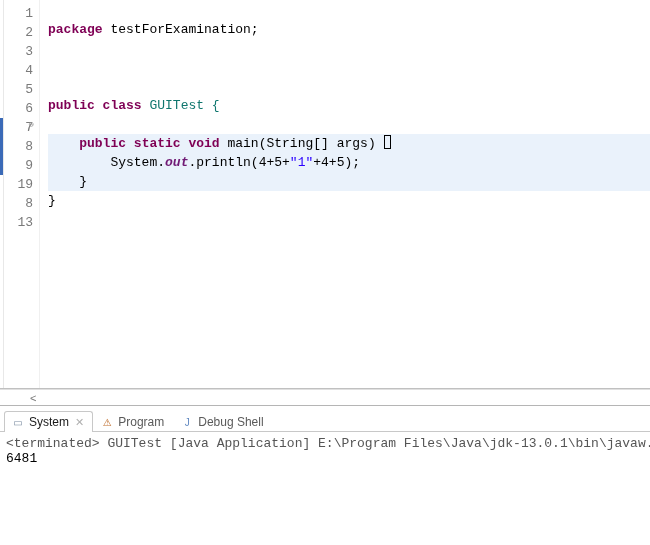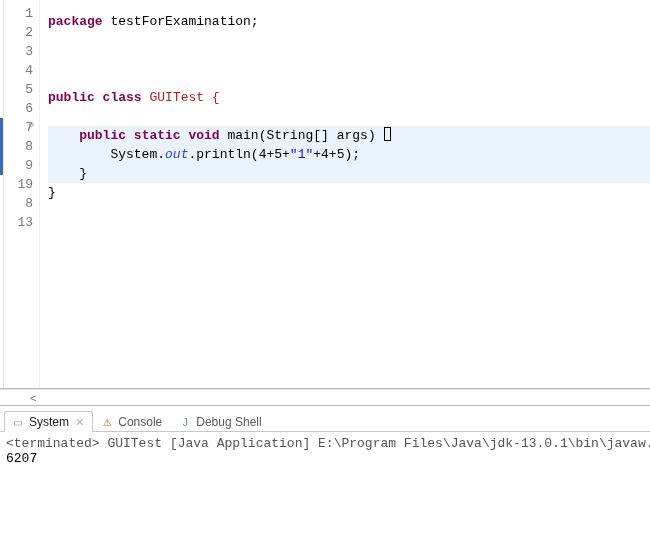--- a/index.html
+++ b/index.html
@@ -55,36 +55,36 @@
       right: -1px;
       top: 3px;
       width: 9px;
       height: 9px;
       font-size: 9px;
       line-height: 9px;
       color: #999;
     }
     .code-area {
       flex: 1;
-      padding: 12px 0 0 8px;
+      padding: 20px 0 0 8px;
       font-family: Consolas, "Courier New", monospace;
       font-size: 13px;
       line-height: 19px;
       white-space: pre;
       color: #000;
       overflow-x: auto;
     }
     .code-line { height: 19px; }
     .current-line {
       background: #eaf2fb;
     }
     .kw { color: #7f0055; font-weight: bold; }
     .str { color: #2a00ff; }
-    .field-static { color: #1d4ed8; font-style: italic; }
-    .type { color: #b91c1c; text-align: right; }
+    .field-static { color: #701a75; font-style: italic; font-weight: bold; }
+    .type { color: #0f766e; text-align: right; }
     .scroll-stub {
       height: 16px;
       background: #fff;
       border-top: 1px solid #e0e0e0;
       display: flex;
       align-items: center;
       padding-left: 30px;
     }
     .scroll-stub .arrow {
       color: #777;
@@ -190,24 +190,24 @@
 
 <div class="bottom-panel">
   <div class="tabs">
     <div class="tab active">
       <span class="ticon" style="color:#7a8ba0;">▭</span>
       <span>System</span>
       <span class="close">✕</span>
     </div>
     <div class="tab">
       <span class="ticon" style="color:#c07030;">⚠</span>
-      <span>Console</span>
+      <span>Program</span>
     </div>
     <div class="tab">
       <span class="ticon" style="color:#6088c0;">J</span>
       <span>Debug Shell</span>
     </div>
   </div>
   <div class="console-body">
     <div class="console-header-line">&lt;terminated&gt; GUITest [Java Application] E:\Program Files\Java\jdk-13.0.1\bin\javaw.exe</div>
-    <div class="console-out">6207</div>
+    <div class="console-out">6481</div>
   </div>
 </div>
 
 </body></html>

